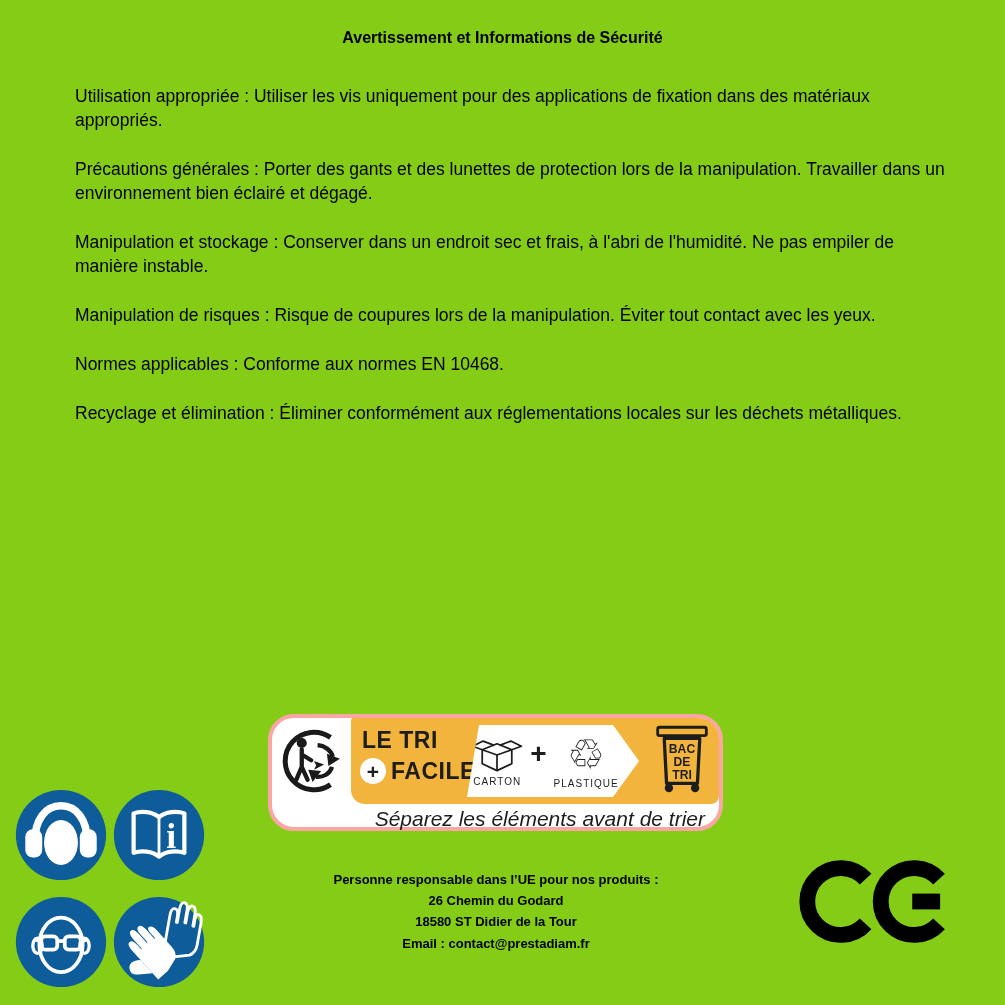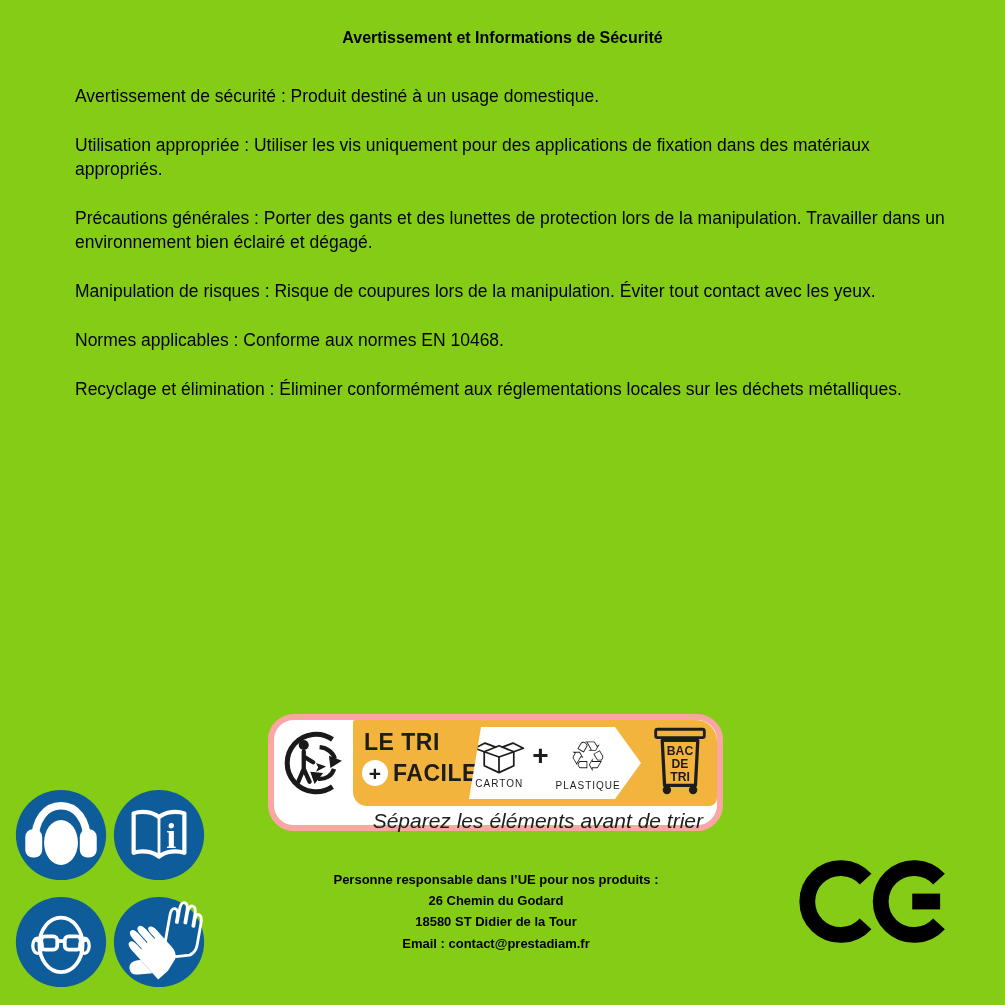--- a/index.html
+++ b/index.html
@@ -22,21 +22,21 @@
     position:absolute;left:14px;top:788px;
     display:grid;grid-template-columns:94px 94px;grid-auto-rows:94px;
     column-gap:4px;row-gap:13px;
   }
   .picto svg{display:block;width:94px;height:94px;}
   
   .infotri{position:absolute;left:268px;top:714px;}
   .fr{font-size:15px;font-weight:bold;margin:0 0 3px 2px;}
   .itbox{
     position:relative;width:455px;height:117px;background:#fff;
-    border:6px solid #fca5a5;border-radius:26px;box-sizing:border-box;
+    border:4px solid #fca5a5;border-radius:26px;box-sizing:border-box;
   }
   .triman{position:absolute;left:6px;top:7px;width:72px;height:72px;}
   .band{
     position:absolute;left:79px;right:0;top:0;height:86px;
     background:#F2B43C;border-radius:2px 21px 8px 14px;
   }
   .brand{position:absolute;left:9px;top:9px;color:#1d1d1b;}
   .brand-l1{font-size:23px;font-weight:800;letter-spacing:.5px;line-height:1;margin:2px 0 6px 2px;}
   .brand-l2{display:flex;align-items:center;gap:5px;}
   .plus-circle{
@@ -69,23 +69,23 @@
   .ce{position:absolute;left:797px;top:855px;width:158px;height:93px;}
 </style>
 </head>
 <body>
 
 <div class="page">
 
   <h1 class="title">Avertissement et Informations de Sécurité</h1>
 
   <div class="body-text">
-    <p>Avertissement de sécurité : Produit destiné à un usage domestique.</p>
     <p>Utilisation appropriée : Utiliser les vis uniquement pour des applications de fixation dans des matériaux appropriés.</p>
     <p>Précautions générales : Porter des gants et des lunettes de protection lors de la manipulation. Travailler dans un environnement bien éclairé et dégagé.</p>
+    <p>Manipulation et stockage : Conserver dans un endroit sec et frais, à l'abri de l'humidité. Ne pas empiler de manière instable.</p>
     <p>Manipulation de risques : Risque de coupures lors de la manipulation. Éviter tout contact avec les yeux.</p>
     <p>Normes applicables : Conforme aux normes EN 10468.</p>
     <p>Recyclage et élimination : Éliminer conformément aux réglementations locales sur les déchets métalliques.</p>
   </div>
 
   <div class="picto-grid">
     <div class="picto">
       <svg viewBox="0 0 100 100">
         <circle cx="50" cy="50" r="48" fill="#0E5C99"></circle>
         <path d="M22,58 C22,33 34,19 50,19 C66,19 78,33 78,58" stroke="#fff" stroke-width="8" fill="none"></path>

